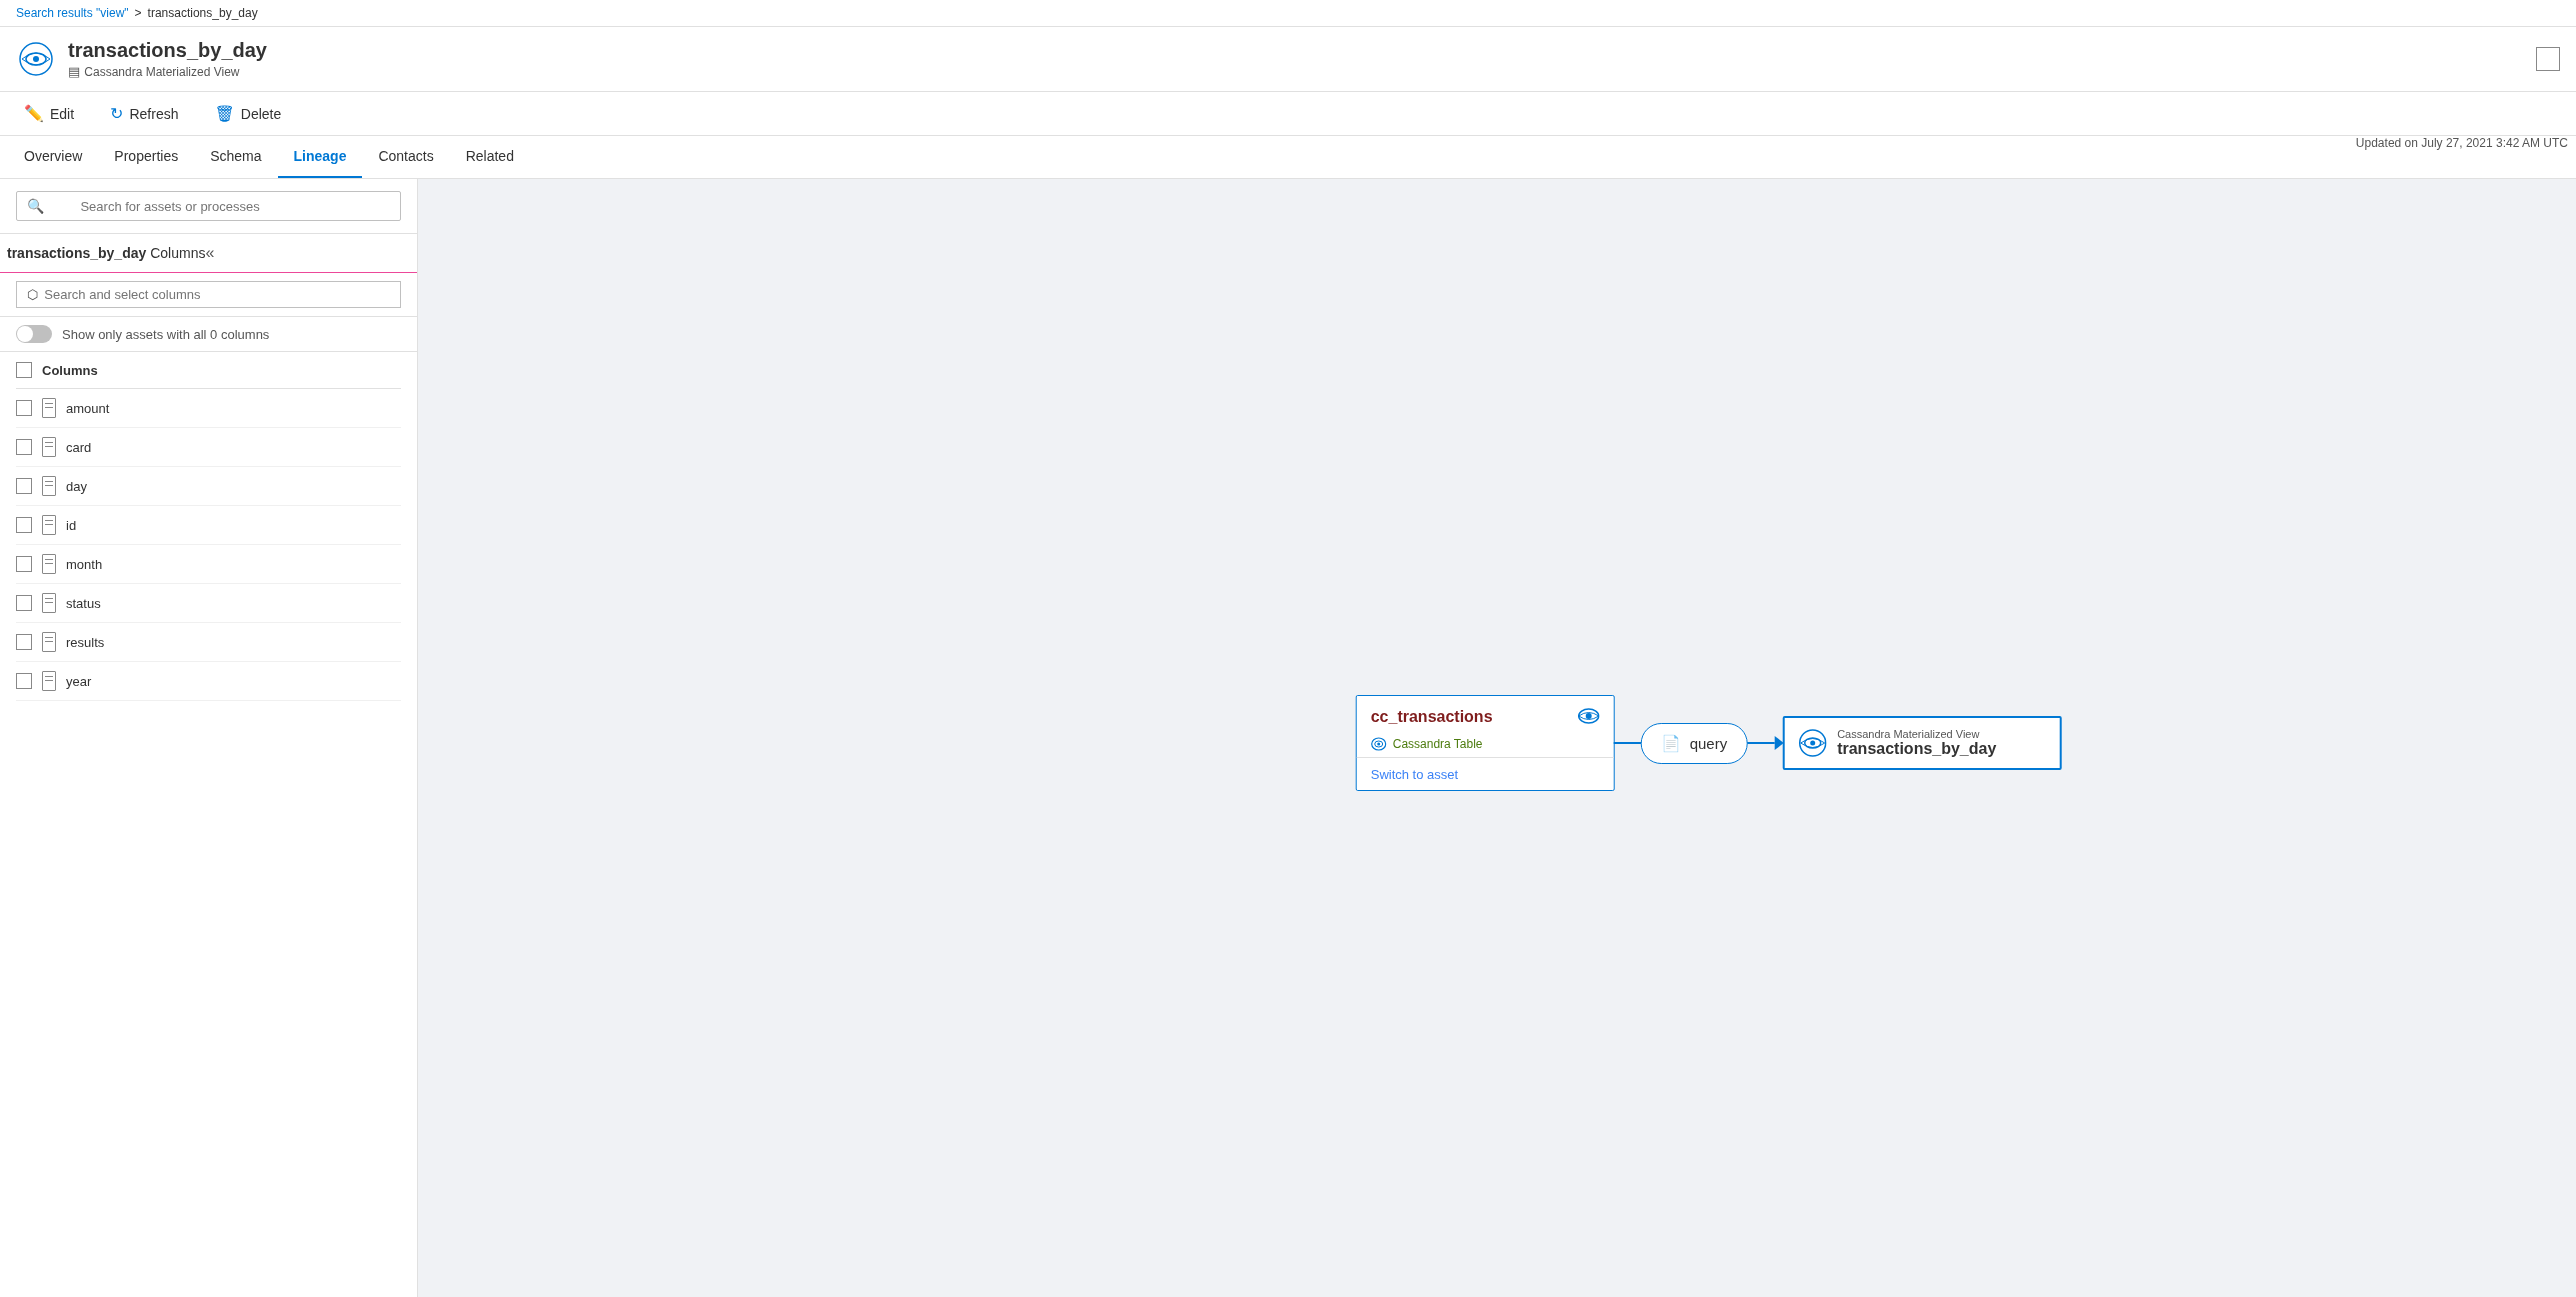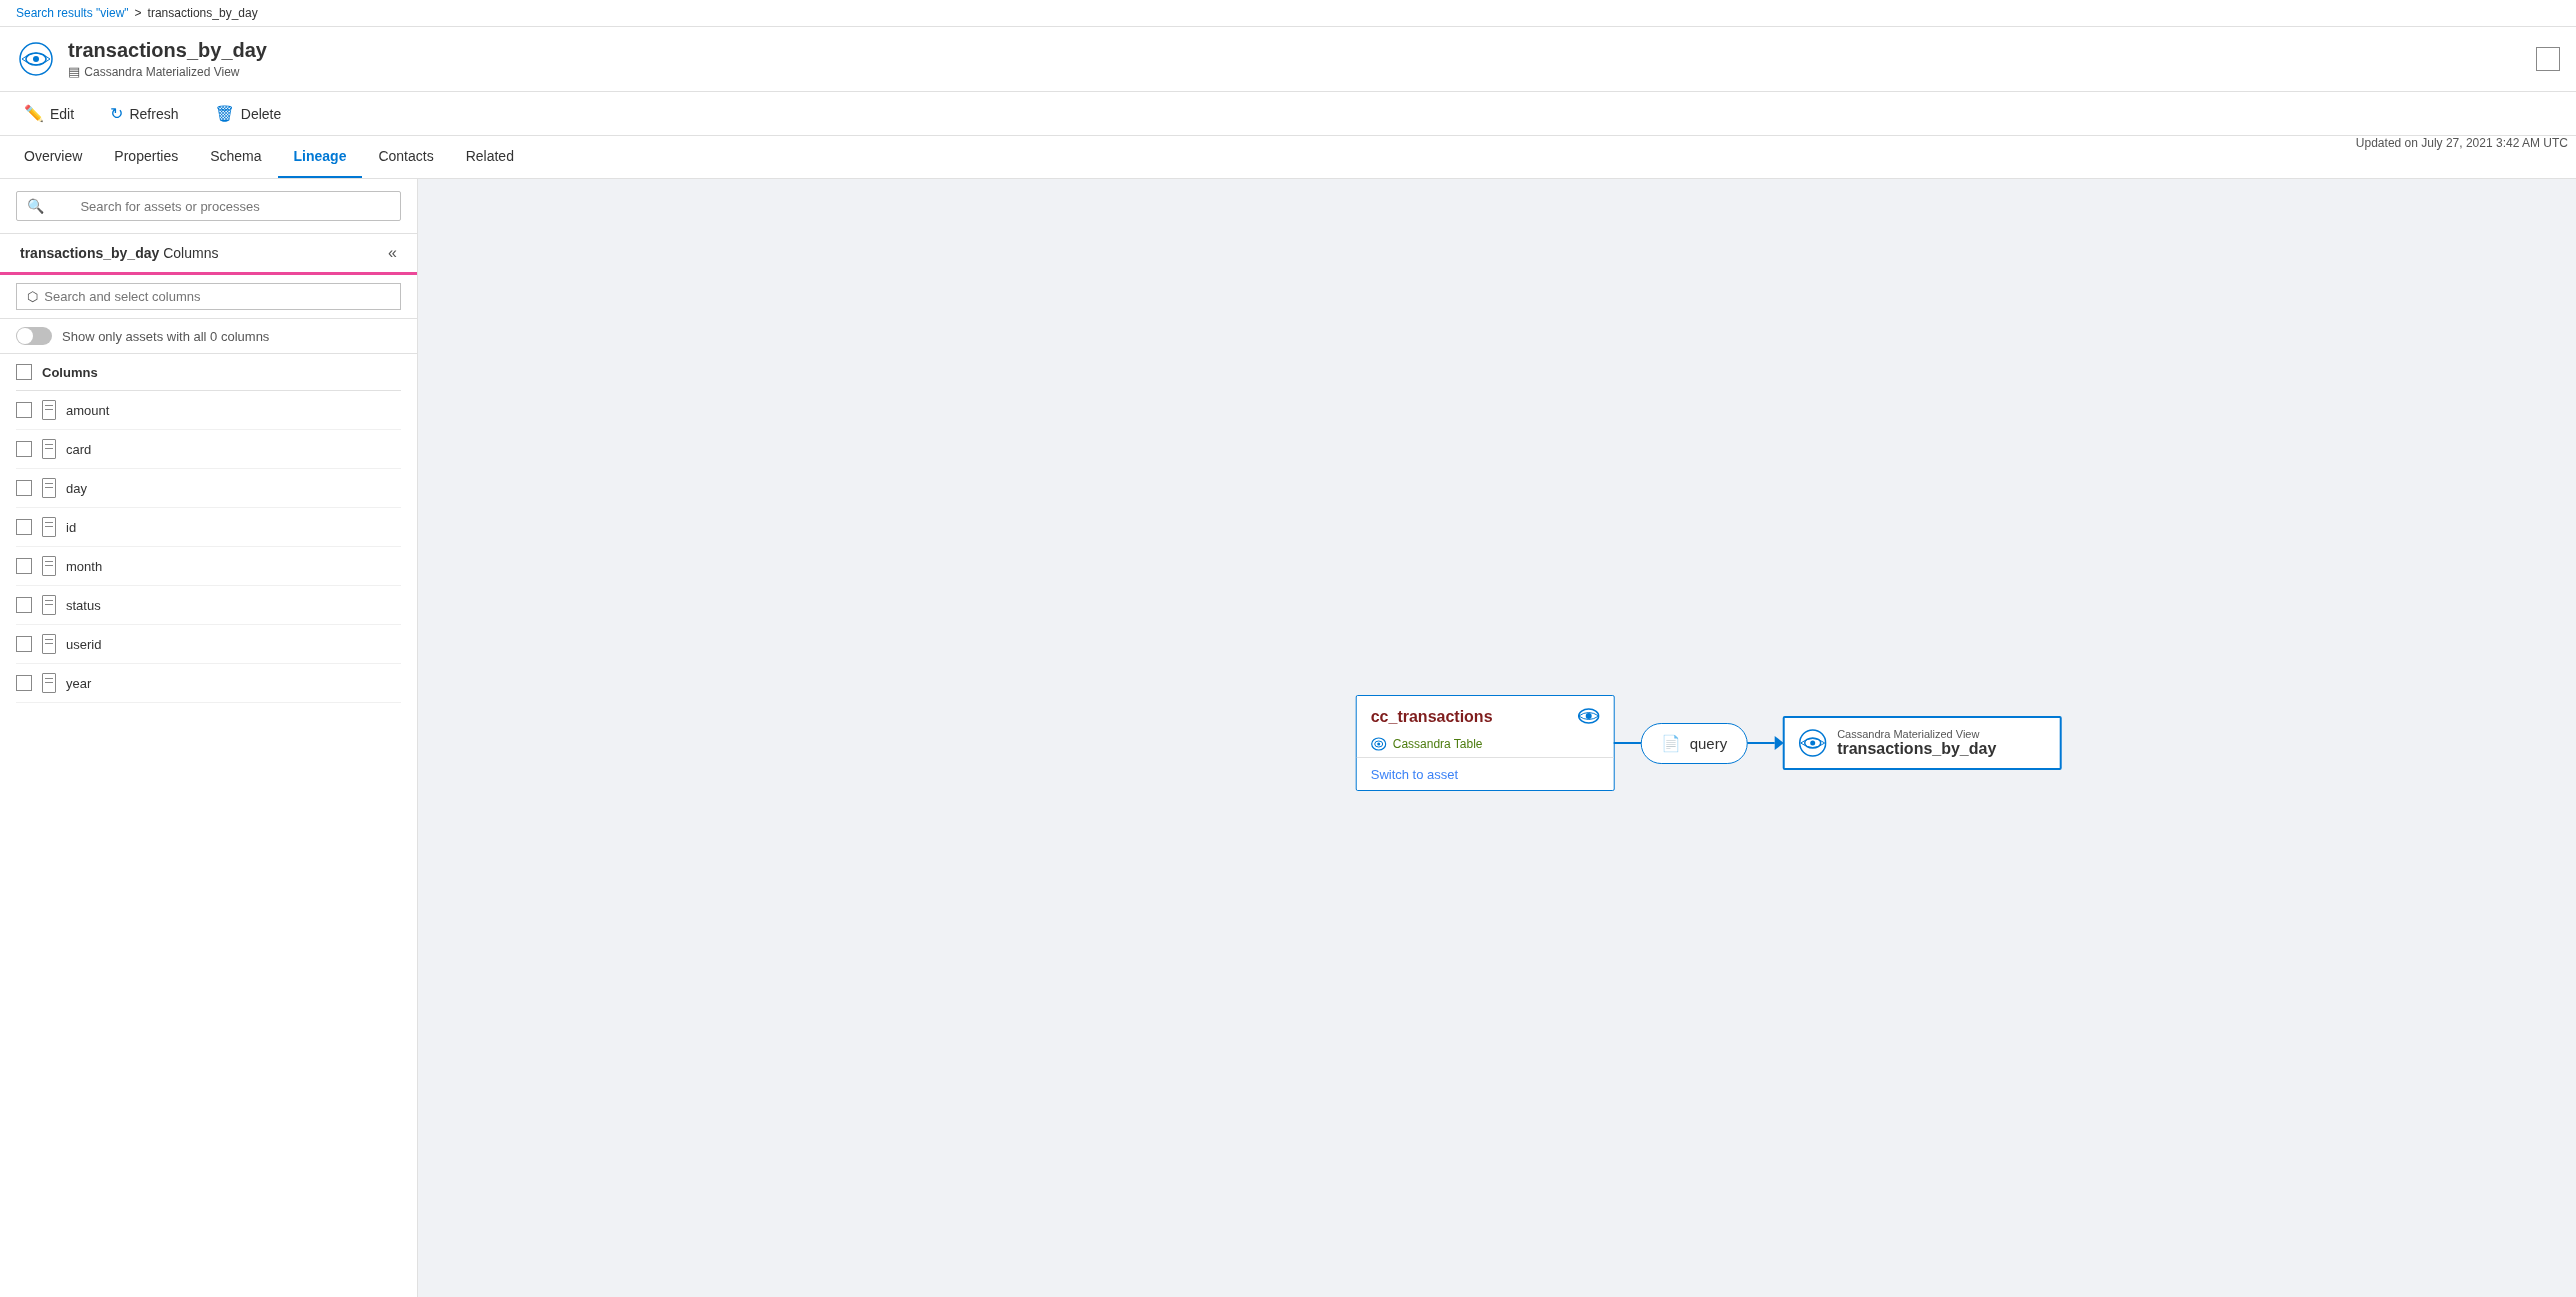--- a/index.html
+++ b/index.html
@@ -112,23 +112,22 @@
 
     
     .column-panel {
       flex: 1;
       overflow-y: auto;
       padding: 0;
     }
     .column-panel-header {
       display: flex;
       align-items: center;
-      justify-content: space-between;
-      padding: 10px 20px;
-      border-bottom: 3px solid #ec4899;
+      padding: 10px 7px;
+      border-bottom: 1px solid #ec4899;
     }
     .column-panel-title { font-size: 14px; font-weight: 400; color: #333; }
     .column-panel-title strong { font-weight: 600; }
     .collapse-btn { background: none; border: none; cursor: pointer; color: #555; font-size: 16px; }
 
     .column-search-wrap {
       padding: 8px 16px;
       border-bottom: 1px solid #e0e0e0;
     }
     .column-search-inner {
@@ -402,21 +401,21 @@
       <span>month</span>
     </div>
             <div class="column-item">
       <div class="col-checkbox"></div>
       <div class="col-type-icon"></div>
       <span>status</span>
     </div>
             <div class="column-item">
       <div class="col-checkbox"></div>
       <div class="col-type-icon"></div>
-      <span>userid</span>
+      <span>results</span>
     </div>
             <div class="column-item">
       <div class="col-checkbox"></div>
       <div class="col-type-icon"></div>
       <span>year</span>
     </div>
           </div>
       </div>
     </div>
   </div>

